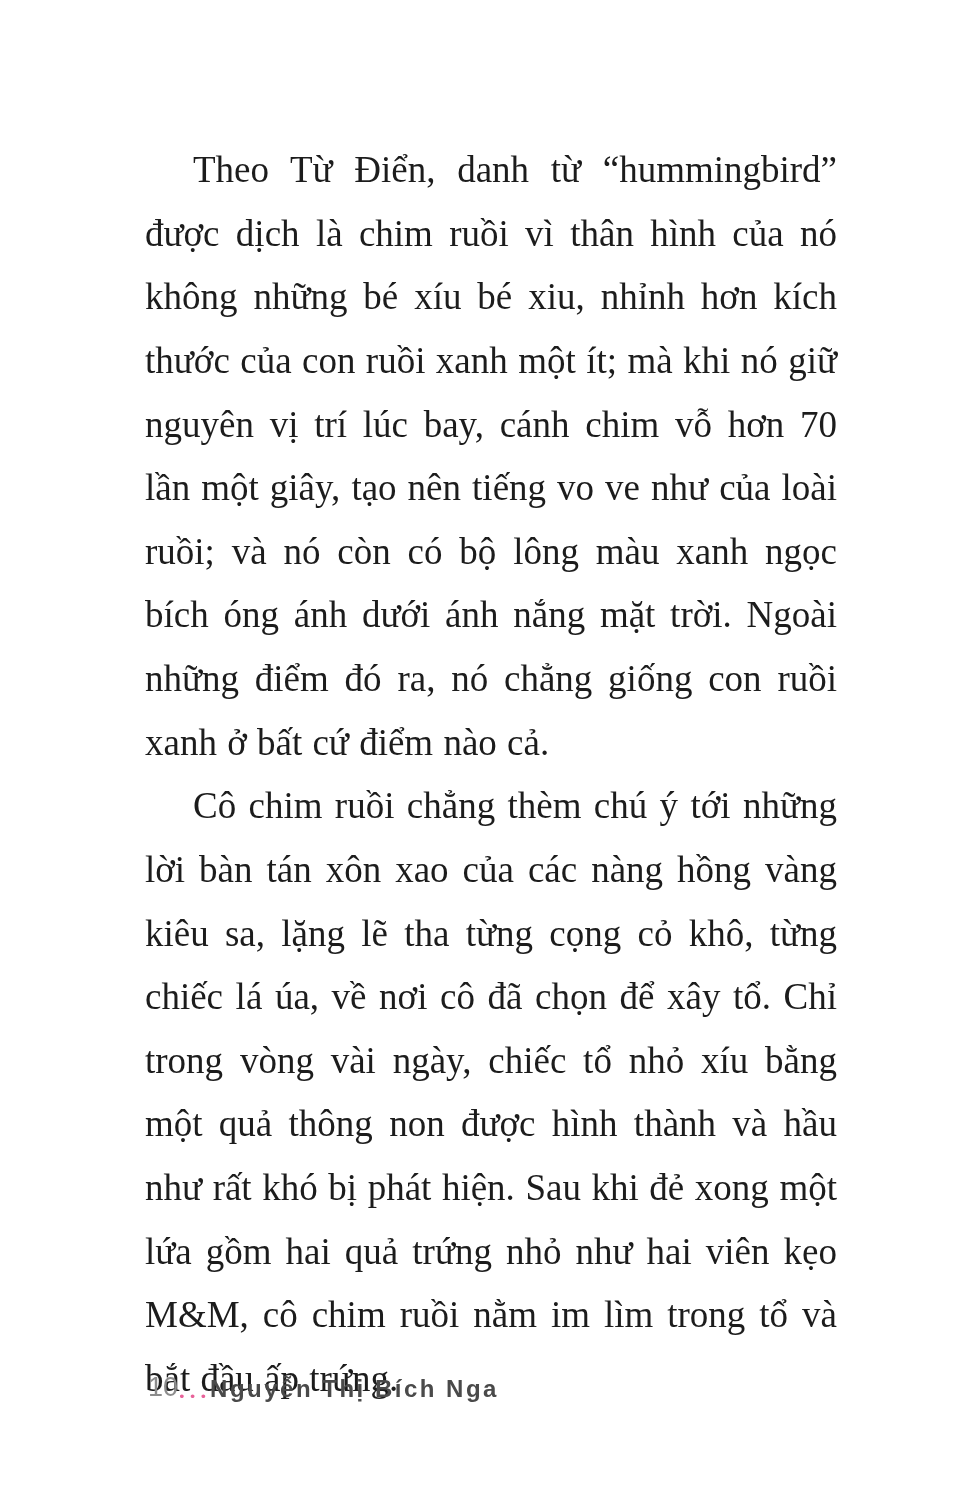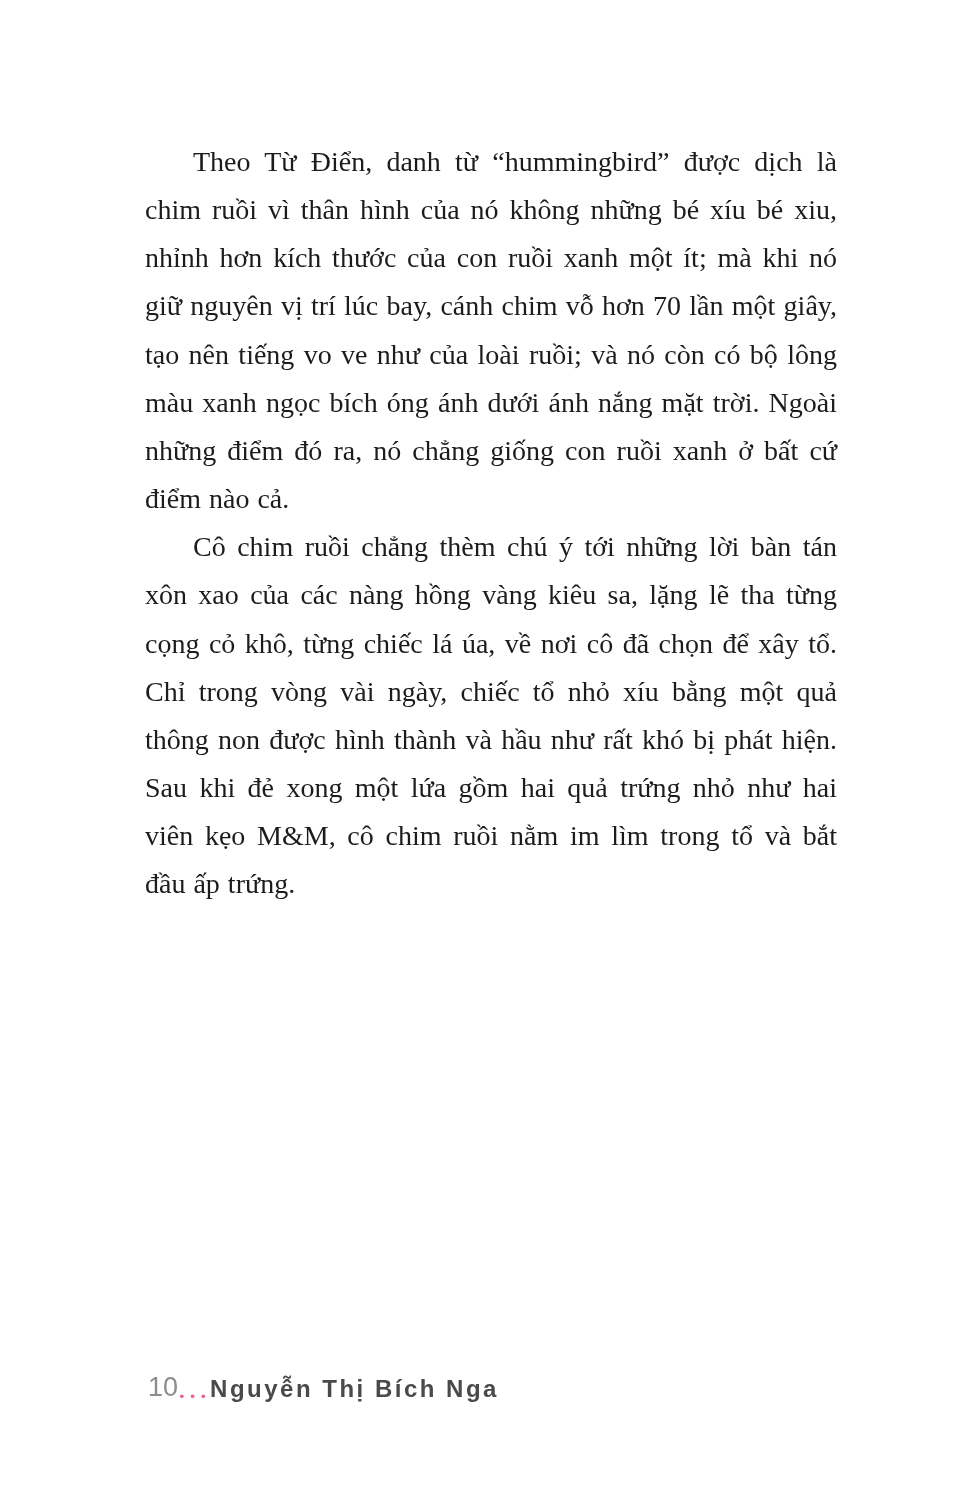--- a/index.html
+++ b/index.html
@@ -18,21 +18,21 @@
   .page {
     position: absolute;
     inset: 0;
     background: #ffffff;
   }
   .text-block {
     position: absolute;
     left: 145px;
     top: 138px;
     width: 692px;
-    font-size: 28px;
+    font-size: 37px;
     line-height: 1.72;
     text-align: justify;
     color: #1c1c1c;
   }
   .text-block p {
     margin: 0;
     text-indent: 48px;
     word-spacing: 1px;
   }
   .footer {

